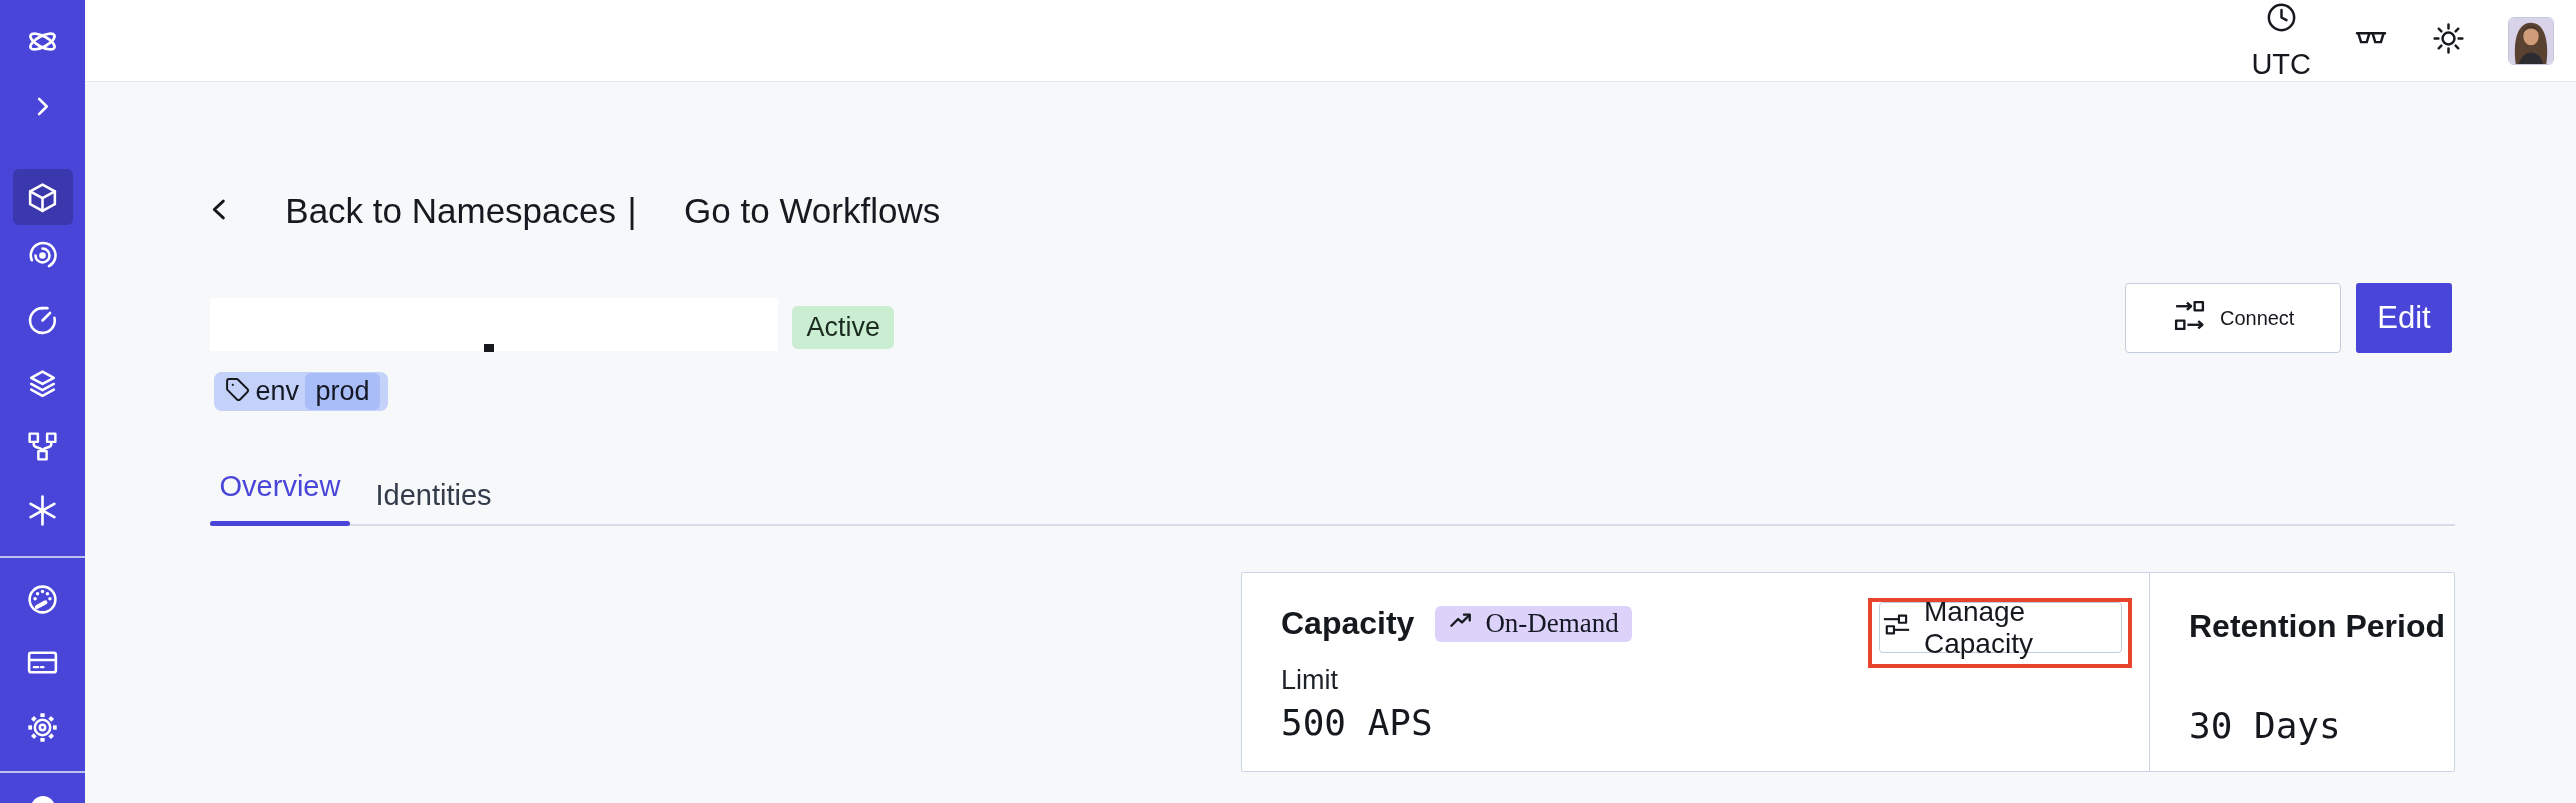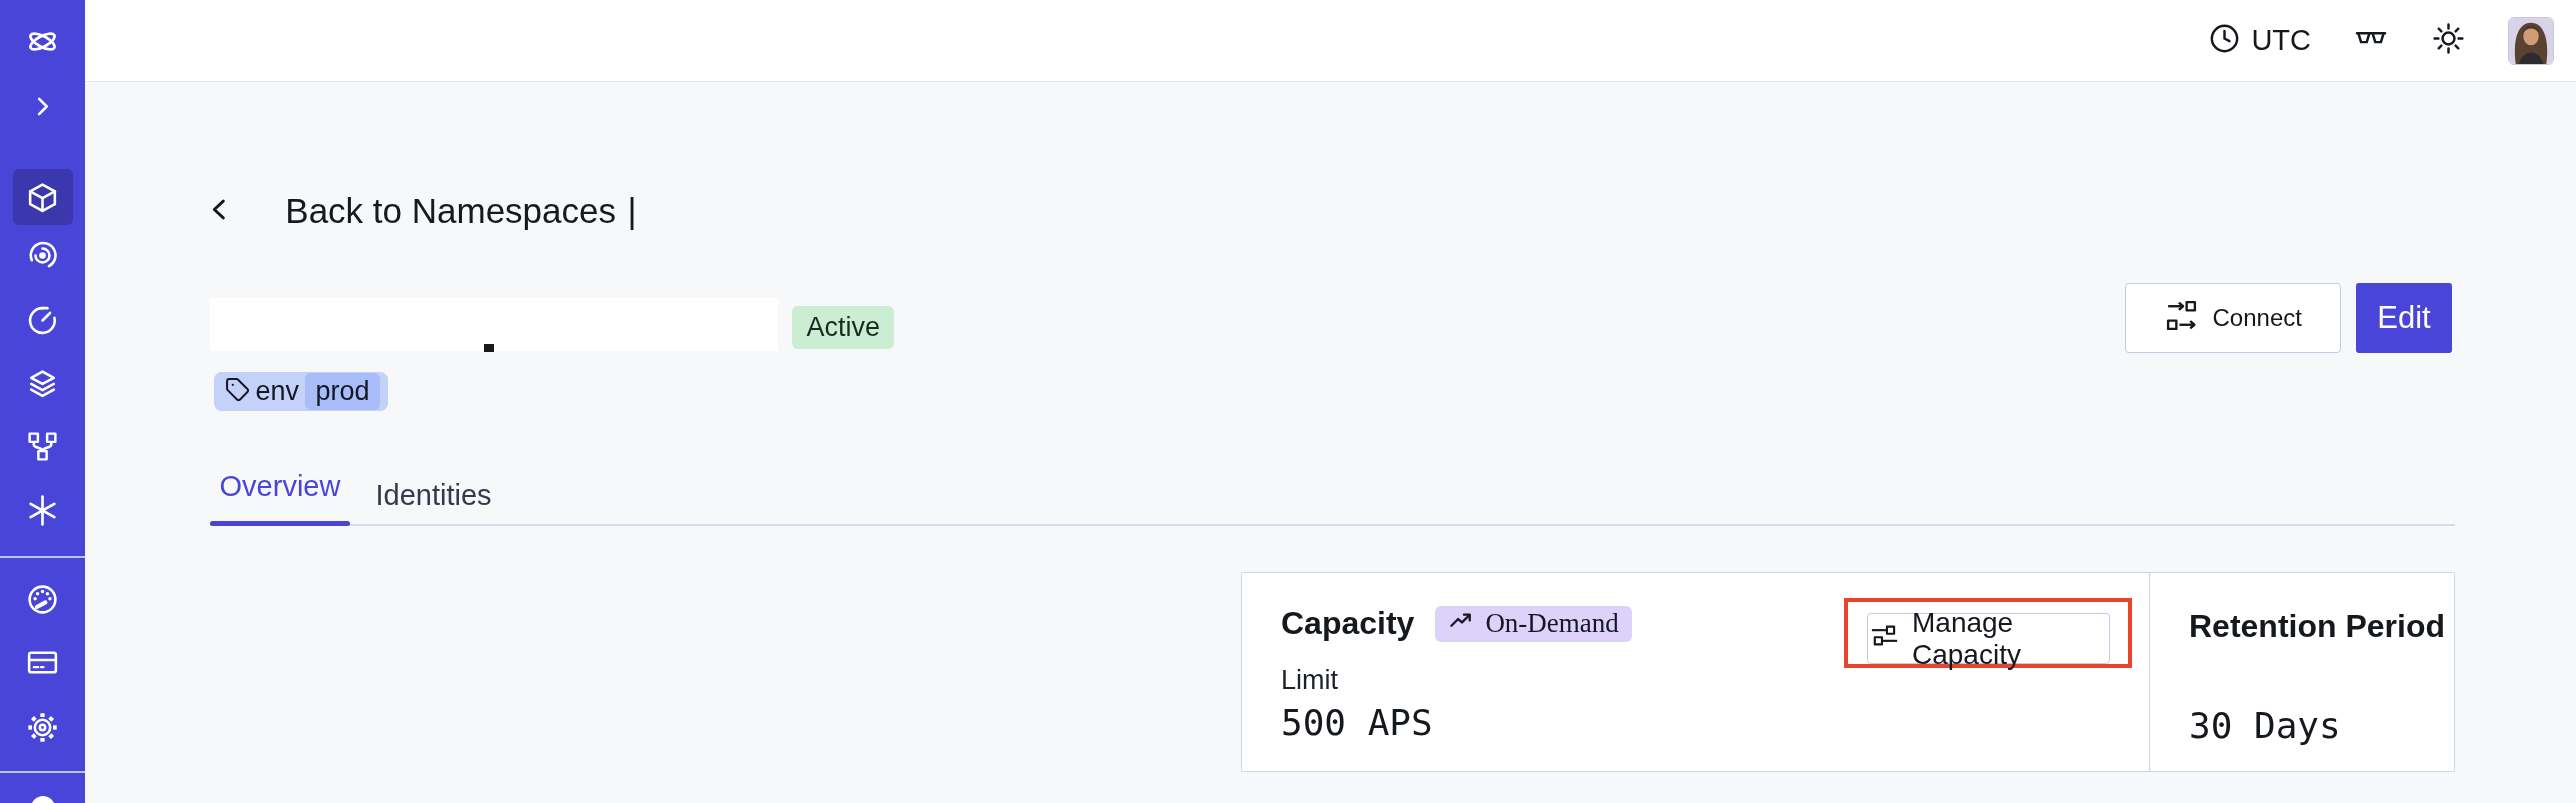--- a/index.html
+++ b/index.html
@@ -11,41 +11,41 @@
   .sb-item{position:absolute;left:0;width:85px;height:56px;display:flex;align-items:center;justify-content:center;cursor:pointer;}
   .sb-active-bg{position:absolute;left:12.5px;top:169px;width:60px;height:56px;background:#3b38ae;border-radius:5.8px;}
   .sb-divider{position:absolute;left:0;width:85px;height:1.9px;background:rgba(230,234,244,.75);}
   .sb-item svg{display:block;}
   .sb-profile-partial{position:absolute;left:31px;top:796px;width:24px;height:24px;border-radius:50%;background:#fff;}
 
   
   .topbar{position:absolute;left:85px;top:0;width:2491px;height:82px;background:#fff;
     border-bottom:1.9px solid #e4e8f0;display:flex;align-items:center;justify-content:flex-end;
     padding-right:22px;box-sizing:border-box;gap:42px;}
-  .tz-btn{display:flex;align-items:center;gap:9.6px;cursor:pointer;}
+  .tz-btn{display:flex;align-items:center;gap:9.6px;cursor:pointer;flex-direction:column;}
   .tz-label{font-size:29px;font-weight:500;color:#15181d;}
   .icon-btn{display:flex;align-items:center;justify-content:center;cursor:pointer;}
   .avatar{width:44px;height:46px;border-radius:5.8px;border:1.9px solid #c3c9db;overflow:hidden;cursor:pointer;}
   .avatar svg{display:block;}
 
   
   .content{position:absolute;left:85px;top:84px;width:2491px;height:719px;background:#f7f8fa;}
 
   .breadcrumb{position:absolute;left:122px;top:104px;height:46px;display:flex;align-items:center;gap:15.3px;}
   .breadcrumb .bc-text{font-size:35px;font-weight:500;color:#16191f;display:flex;gap:11.5px;}
   .bc-link{cursor:pointer;margin-left:36px;}
 
   .title-redacted{position:absolute;left:125px;top:214px;width:568px;height:53px;background:#ffffff;}
   .title-dot{position:absolute;left:399px;top:260px;width:9.6px;height:7.7px;background:#17191d;}
   .status-badge{position:absolute;left:707px;top:222px;height:43px;padding:0 14.4px;background:#cbeed2;
     border-radius:5.8px;display:flex;align-items:center;font-size:27px;font-weight:500;color:#1c2b22;}
 
   .btn{display:flex;align-items:center;justify-content:center;gap:13.4px;background:#fff;
     border:1.9px solid #c2cce0;border-radius:3.8px;box-sizing:border-box;cursor:pointer;
-    font-size:24px;font-weight:500;color:#15181d;}
+    font-size:20px;font-weight:500;color:#15181d;}
   .connect-btn{position:absolute;left:2040px;top:199px;width:216px;height:70px;}
   .edit-btn{position:absolute;left:2271px;top:199px;width:96px;height:70px;background:#4845d8;
     border:none;border-radius:2.9px;color:#fff;display:flex;align-items:center;justify-content:center;
     font-size:31px;font-weight:400;cursor:pointer;}
 
   .tag-chip{position:absolute;left:129px;top:288px;height:39px;background:#c4d2fa;border-radius:7.7px;
     display:flex;align-items:center;gap:6px;padding:0 7.7px 0 10.5px;}
   .tag-key{font-size:27px;color:#141824;}
   .tag-value{background:#a9bdf8;border-radius:5.8px;padding:2.9px 10.5px;font-size:27px;color:#141824;}
 
@@ -68,22 +68,22 @@
   .field-label{position:absolute;left:39px;top:92px;font-size:27px;color:#1d2128;}
   .mono-value{position:absolute;left:39px;top:129px;font-size:36px;color:#15181d;
     font-family:"DejaVu Sans Mono",monospace;}
 
   .add-replica-btn{position:absolute;right:35px;top:35px;height:48px;padding:0 19px;font-size:28px;gap:9.6px;}
   .plus-glyph{font-size:32px;font-weight:400;line-height:1;}
 
   .od-badge{height:36px;background:#ddd2fa;border-radius:5.8px;display:flex;align-items:center;gap:9.6px;
     padding:0 13.4px;font-size:27px;color:#141824;font-family:Liberation Serif, serif;}
 
-  .highlight-box{position:absolute;right:25px;top:25px;width:288px;height:70px;
-    border:4.8px solid #e8432d;box-sizing:border-box;display:flex;align-items:flex-end;justify-content:center;}
+  .highlight-box{position:absolute;right:25px;top:25px;width:264px;height:70px;
+    border:4.8px solid #e8432d;box-sizing:border-box;display:flex;align-items:flex-start;justify-content:center;}
   .manage-btn{width:243px;height:51px;font-size:28px;font-weight:400;gap:11.5px;}
 
   .provider-row{position:absolute;left:39px;top:125px;display:flex;align-items:center;gap:12.5px;}
   .aws-box{width:40px;height:40px;border:1.9px solid #dde2ec;border-radius:4.8px;background:#fff;
     box-sizing:border-box;display:flex;flex-direction:column;align-items:center;justify-content:center;}
   .aws-word{font-size:14.4px;font-weight:700;color:#252f3e;line-height:13.4px;}
   .region-value{font-size:30px;color:#15181d;}
 </style>
 </head>
 <body>
@@ -261,20 +261,21 @@
 
     <div class="breadcrumb">
       <span>
         <svg width="27" height="31" viewBox="0 0 24 24" fill="none" stroke="#15181d" stroke-width="2.6" stroke-linecap="round" stroke-linejoin="round">
           <path d="M14.5 4.5 L6.5 12 L14.5 19.5"></path>
         </svg>
       </span>
       <span class="bc-text">
         <span class="bc-link">Back to Namespaces</span>
         <span>|</span>
+        <span class="bc-link">Go to Workflows</span>
       </span>
     </div>
 
     <div class="title-redacted"></div>
     <div class="title-dot"></div>
     <div class="status-badge">Active</div>
 
     <div class="btn connect-btn">
       <span>
         <svg width="35" height="35" viewBox="0 0 34 34" fill="none" stroke="#15181d" stroke-width="2.3" stroke-linejoin="round">

